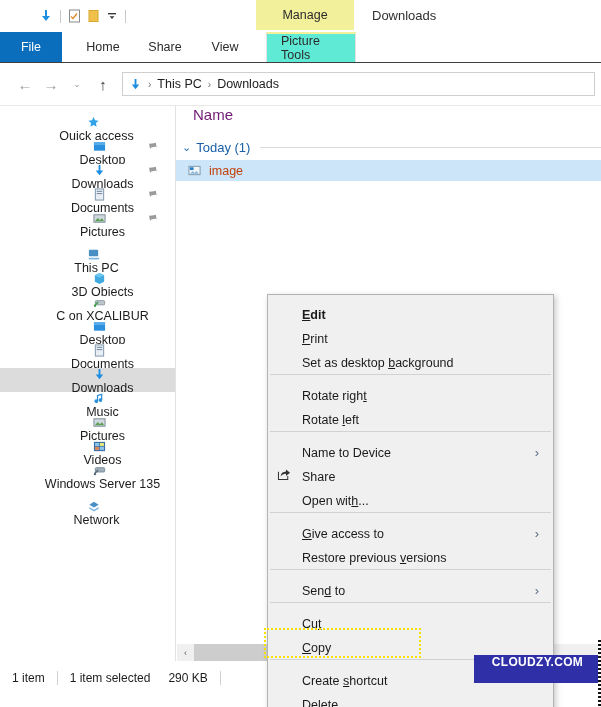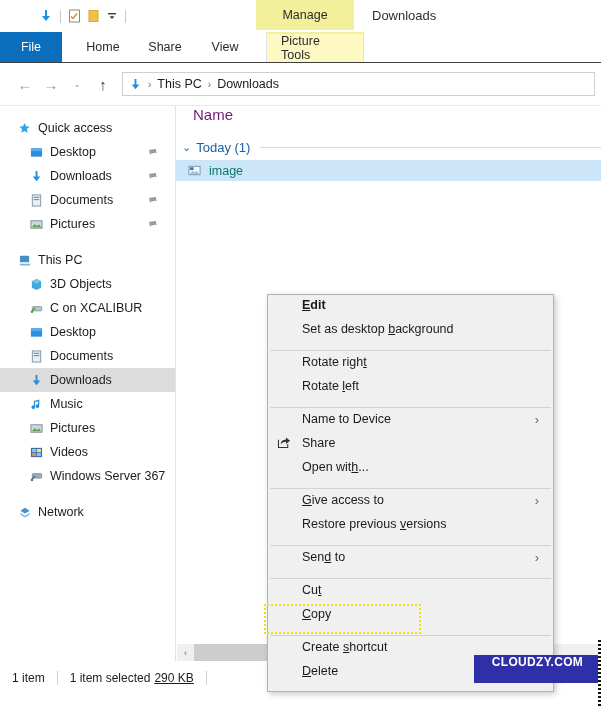--- a/index.html
+++ b/index.html
@@ -74,26 +74,26 @@
     background: #0b6ebd;
     color: #ffffff;
     width: 62px;
     padding: 0;
     margin-right: 10px;
   }
   .tab.home { width: 62px; }
   .tab.share { width: 62px; }
   .tab.view { width: 58px; }
   .tab.picture-tools {
-    width: 98px;
+    width: 90px;
     margin-left: 12px;
     border-left: 1px solid #e2e2e2;
     border-right: 1px solid #e2e2e2;
     border-top: 2px solid #f2f09a;
-    background: #fef9c3;
+    background: #5eead4;
   }
 
   
   .addressbar {
     height: 42px;
     display: flex;
     align-items: center;
     padding: 0 6px 0 12px;
     background: #ffffff;
   }
@@ -137,20 +137,21 @@
   .side-item {
     height: 24px;
     display: flex;
     align-items: center;
     padding-left: 18px;
     font-size: 12.5px;
     color: #1c1c1c;
     position: relative;
     white-space: nowrap;
     overflow: hidden;
+    flex-direction: column;
   }
   .side-item.indent { padding-left: 30px; text-align: right; }
   .side-item.selected { background: #dcdcdc; }
   .side-item .glyph { width: 20px; display: inline-flex; align-items: center; }
   .side-item .pin {
     position: absolute;
     right: 18px;
     color: #9b9b9b;
     font-size: 11px;
     transform: rotate(35deg);
@@ -188,40 +189,40 @@
     margin-right: 0;
   }
   .file-row {
     height: 21px;
     display: flex;
     align-items: center;
     padding-left: 12px;
     margin-right: 0;
     background: #cce5f9;
     font-size: 12.5px;
-    color: #0f766e;
+    color: #c2410c;
   }
   .file-row .fglyph { margin-right: 8px; display: inline-flex; }
 
   
   .ctxmenu {
     position: absolute;
     left: 267px;
     top: 188px;
     width: 287px;
     background: #f0f0f0;
     border: 1px solid #b3b3b3;
     box-shadow: 2px 2px 6px rgba(0,0,0,0.22);
     padding: 3px 0;
     z-index: 50;
   }
   .ctx-item {
     height: 24px;
     display: flex;
-    align-items: flex-start;
+    align-items: flex-end;
     padding-left: 34px;
     font-size: 12.5px;
     color: #1a1a1a;
     position: relative;
     white-space: nowrap;
   }
   .ctx-item.bold { font-weight: bold; }
   .ctx-item .acc { text-decoration: underline; }
   .ctx-item .arrow {
     position: absolute;
@@ -281,21 +282,21 @@
     display: flex;
     align-items: center;
     padding-left: 12px;
     font-size: 12px;
     color: #1c1c1c;
     background: #ffffff;
     gap: 0;
     position: relative;
   }
   .status-sep { width: 1px; height: 14px; background: #d0d0d0; margin: 0 12px; }
-  .status-size { margin-left: 4px; text-decoration: underline; }
+  .status-size { margin-left: 18px; }
   .status-trailing-sep { width: 1px; height: 14px; background: #d0d0d0; margin-left: 12px; }
 
   .watermark {
     position: absolute;
     left: 474px;
     top: 655px;
     width: 127px;
     height: 28px;
     background: #2f2fa8;
     color: #ffffff;
@@ -566,21 +567,21 @@
     </div>
 
     <div class="side-item indent">
       <span class="glyph">
         <svg width="14" height="13" viewBox="0 0 14 14">
             <rect x="2" y="4" width="10" height="4.6" rx="0.8" fill="#9fb0bd" stroke="#7a8a96"></rect>
             <path d="M1 10.6l4-4.2" stroke="#5a6a76" stroke-width="1.5" fill="none"></path>
             <circle cx="1.6" cy="10.8" r="1.3" fill="#5a6a76"></circle>
           </svg>
       </span>
-      <span>Windows Server 367</span>
+      <span>Windows Server 135</span>
     </div>
 
     <div class="side-gap"></div>
 
     <div class="side-item">
       <span class="glyph">
         <svg width="14" height="13" viewBox="0 0 14 14">
             <path d="M7 2l5 3-5 3-5-3z" fill="#4a8fc4"></path>
             <path d="M2 7.5l5 3 5-3v1.8l-5 3-5-3z" fill="#7fb6dd"></path>
           </svg>
@@ -609,20 +610,23 @@
           </svg>
       </span>
       <span>image</span>
     </div>
   </div>
 
   <div class="ctxmenu">
 
     <div class="ctx-item bold">
       <span><span class="acc">E</span>dit</span>
+    </div>
+    <div class="ctx-item">
+      <span><span class="acc">P</span>rint</span>
     </div>
     <div class="ctx-item">
       <span>Set as desktop <span class="acc">b</span>ackground</span>
     </div>
 
     <div class="ctx-sep"></div>
 
     <div class="ctx-item">
       <span>Rotate righ<span class="acc">t</span></span>
     </div>

